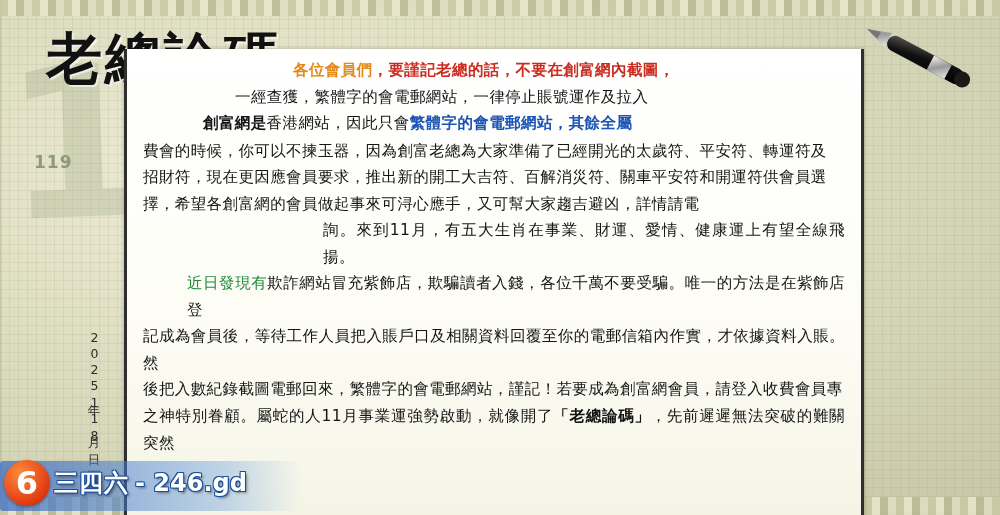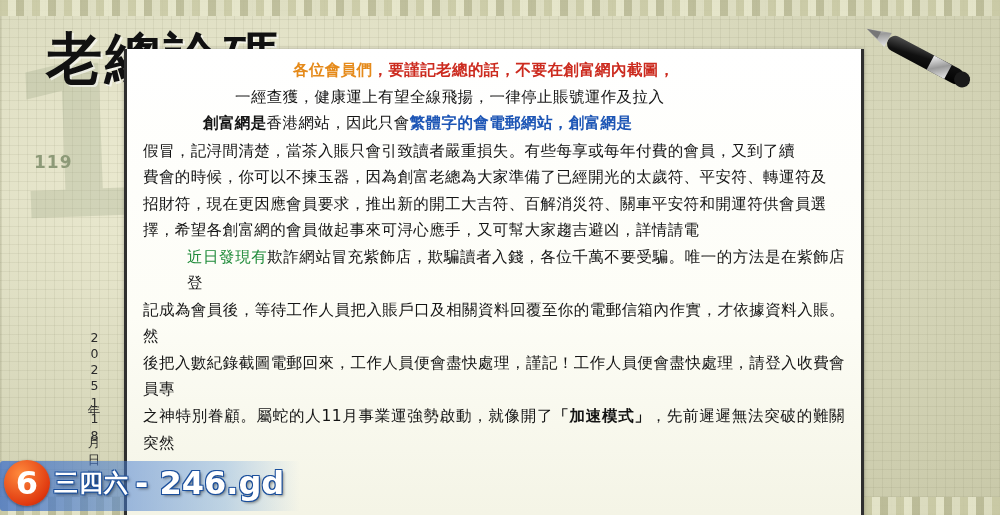--- a/index.html
+++ b/index.html
@@ -173,21 +173,21 @@
     margin-left: 4px;
     font-size: 24px;
     font-weight: bold;
     color: #fff;
     text-shadow: 1px 1px 0 #1b4f9c, -1px -1px 0 #1b4f9c, 1px -1px 0 #1b4f9c, -1px 1px 0 #1b4f9c, 2px 2px 3px rgba(0,0,0,.45);
     letter-spacing: 1px;
     font-family: "DejaVu Sans", sans-serif;
   }
   .logo-url {
     margin-left: 6px;
-    font-size: 32px;
+    font-size: 24px;
     font-weight: bold;
     color: #fff;
     text-shadow: 1px 1px 0 #1b4f9c, -1px -1px 0 #1b4f9c, 1px -1px 0 #1b4f9c, -1px 1px 0 #1b4f9c, 2px 2px 3px rgba(0,0,0,.45);
     font-family: "DejaVu Sans", sans-serif;
   }
   .logo-bg {
     position: absolute;
     left: 0; bottom: 4px;
     width: 300px; height: 50px;
     background: linear-gradient(90deg, rgba(60,110,200,0.75), rgba(90,150,220,0.35) 75%, rgba(90,150,220,0) 100%);
@@ -226,32 +226,32 @@
       <rect x="88" y="30" width="20" height="16" fill="url(#pm)"></rect>
       <path d="M40 30 L16 38 L40 46 Z" fill="url(#pm)"></path>
       <path d="M30 34 L16 38 L30 42 Z" fill="#777"></path>
       <circle cx="124" cy="38" r="8" fill="#1a1a1a"></circle>
     </g>
   </svg>
 
   <div class="panel">
     <div class="body-text">
       <span class="first-para"><span class="hl-orange">各位會員們</span><span class="hl-red">，要謹記老總的話，不要在創富網內截圖，</span></span>
-      <span class="l1" style="padding-left:92px">一經查獲，健康運上有望全線飛揚，一律停止賬號運作及拉入</span>
-
-      <span class="l1" style="padding-left:60px"><span class="bold">創富網是</span><span>香港網站，因此只會</span><span class="hl-blue">繁體字的會電郵網站，創富網是</span></span>
-      <span class="l1">假冒，記浔間清楚，當茶入賬只會引致讀者嚴重損失。有些每享或每年付費的會員，又到了續</span>
+      <span class="l1" style="padding-left:92px">一經查獲，繁體字的會電郵網站，一律停止賬號運作及拉入</span>
+
+      <span class="l1" style="padding-left:60px"><span class="bold">創富網是</span><span>香港網站，因此只會</span><span class="hl-blue">繁體字的會電郵網站，其餘全屬</span></span>
       <span class="l1">費會的時候，你可以不揀玉器，因為創富老總為大家準備了已經開光的太歲符、平安符、轉運符及</span>
       <span class="l1">招財符，現在更因應會員要求，推出新的開工大吉符、百解消災符、關車平安符和開運符供會員選</span>
       <span class="l1">擇，希望各創富網的會員做起事來可浔心應手，又可幫大家趨吉避凶，詳情請電</span>
+      <span class="l1" style="padding-left:180px">詢。來到11月，有五大生肖在事業、財運、愛情、健康運上有望全線飛揚。</span>
 
       <span class="l1" style="padding-left:44px"><span class="hl-green">近日發現有</span><span>欺詐網站冒充紫飾店，欺騙讀者入錢，各位千萬不要受騙。唯一的方法是在紫飾店登</span></span>
       <span class="l1">記成為會員後，等待工作人員把入賬戶口及相關資料回覆至你的電郵信箱內作實，才依據資料入賬。然</span>
-      <span class="l1">後把入數紀錄截圖電郵回來，工作人員便會盡快處理，謹記！工作人員便會盡快處理，請登入收費會員專</span>
-      <span class="l1"><span>之神特別眷顧。屬蛇的人11月事業運強勢啟動，就像開了</span><span class="bold">「加速模式」</span><span>，先前遲遲無法突破的難關突然</span></span>
+      <span class="l1">後把入數紀錄截圖電郵回來，繁體字的會電郵網站，謹記！若要成為創富網會員，請登入收費會員專</span>
+      <span class="l1"><span>之神特別眷顧。屬蛇的人11月事業運強勢啟動，就像開了</span><span class="bold">「老總論碼」</span><span>，先前遲遲無法突破的難關突然</span></span>
 
     </div>
   </div>
 
   <div class="logo-bg"></div>
   <div class="logo">
     <div class="logo-badge">6</div>
     <div class="logo-text">三四六</div>
     <div class="logo-url">- 246.gd</div>
   </div>

